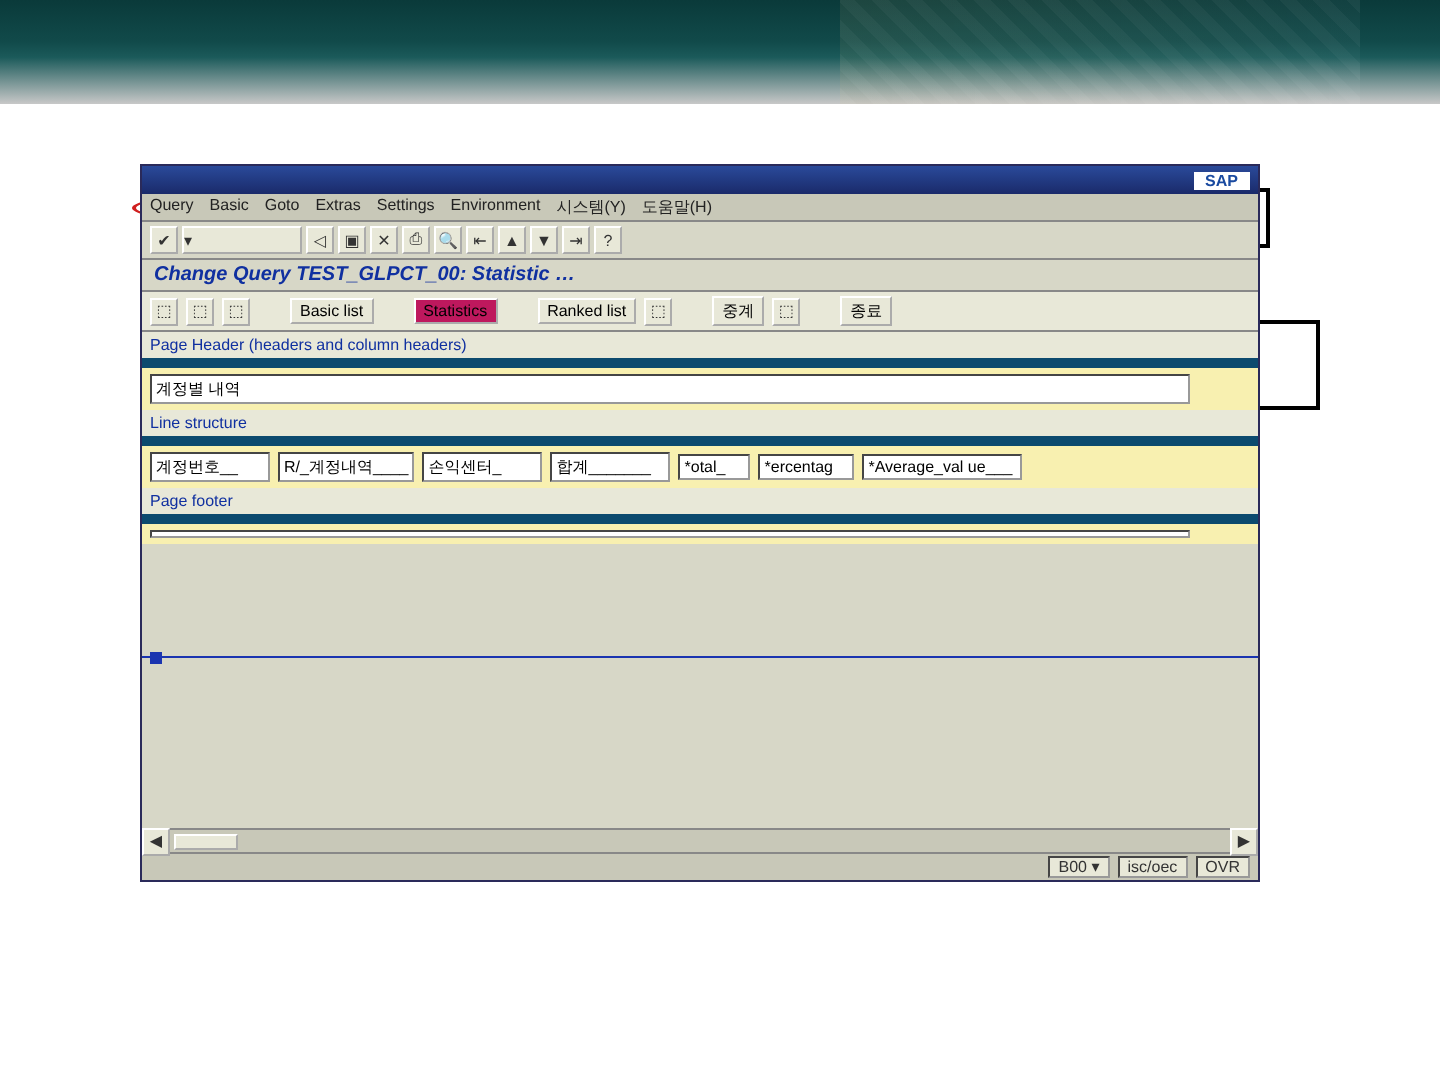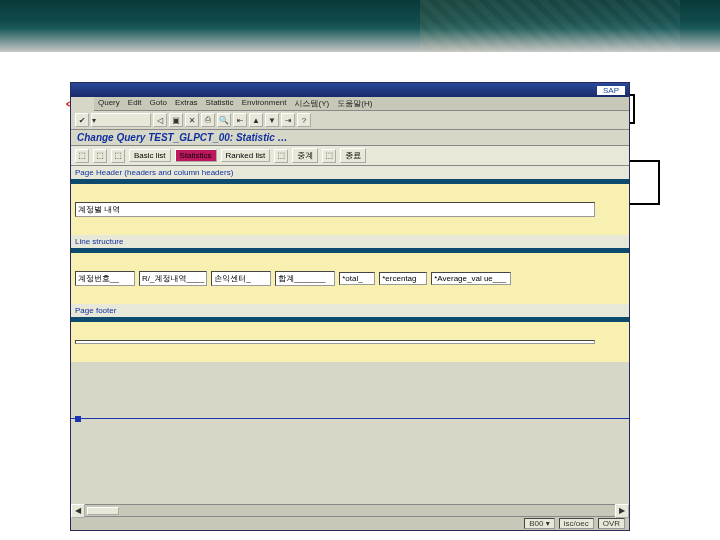--- a/index.html
+++ b/index.html
@@ -42,33 +42,32 @@
     height: 14px;
     display: flex;
     align-items: center;
     padding: 0 4px;
     font-size: 8px;
   }
   .titlebar .spacer { flex: 1; }
   .sap-logo {
     background: #fff;
     color: #1a4aa0;
-    font-weight: normal;
+    font-weight: bold;
     font-size: 8px;
     padding: 0 6px;
   }
   .menubar {
     background: #c8c8b8;
     border-bottom: 1px solid #888;
     display: flex;
     gap: 8px;
     padding: 1px 4px;
     font-size: 8px;
     color: #222;
-    margin-left: 23px;
   }
   .toolbar {
     background: #d7d7c7;
     border-bottom: 1px solid #888;
     display: flex;
     align-items: center;
     gap: 2px;
     padding: 2px 4px;
   }
   .tbtn {
@@ -96,35 +95,36 @@
     display: flex;
     align-items: center;
     gap: 4px;
     padding: 2px 4px;
     font-size: 8px;
   }
   .listbtn {
     padding: 1px 4px;
     background: #e8e8d8;
     border: 1px outset #fff;
+    margin-left: 16px;
   }
   .listbtn.dark {
     background: #be185d;
   }
   .section-label {
     background: #e8e8d8;
     color: #1030a0;
     font-size: 8px;
     padding: 2px 4px;
     border-bottom: 5px solid #0c4a6e;
   }
   .field-row {
     display: flex;
     align-items: center;
-    padding: 18px 4px;
+    padding: 3px 4px;
     gap: 4px;
     background: #e8e8d8;
     font-size: 8px;
   }
   .field-row.yellow {
     background: #f8f0b0;
   }
   .fcell {
     border-right: 1px solid #aaa;
     padding: 1px 4px;
@@ -242,24 +242,24 @@
 
   <div class="sap-window">
 
     <div class="titlebar">
       <span class="spacer"></span>
       <span class="sap-logo">SAP</span>
     </div>
 
     <div class="menubar">
       <span>Query</span>
-      <span>Edit</span>
+      <span>Basic</span>
       <span>Goto</span>
       <span>Extras</span>
-      <span>Statistic</span>
+      <span>Settings</span>
       <span>Environment</span>
       <span>시스템(Y)</span>
       <span>도움말(H)</span>
     </div>
 
     <div class="toolbar">
       <span class="tbtn">✔</span>
       <span class="tbtn" style="width:60px;justify-content:flex-start">▾</span>
       <span class="tbtn">◁</span>
       <span class="tbtn">▣</span>

